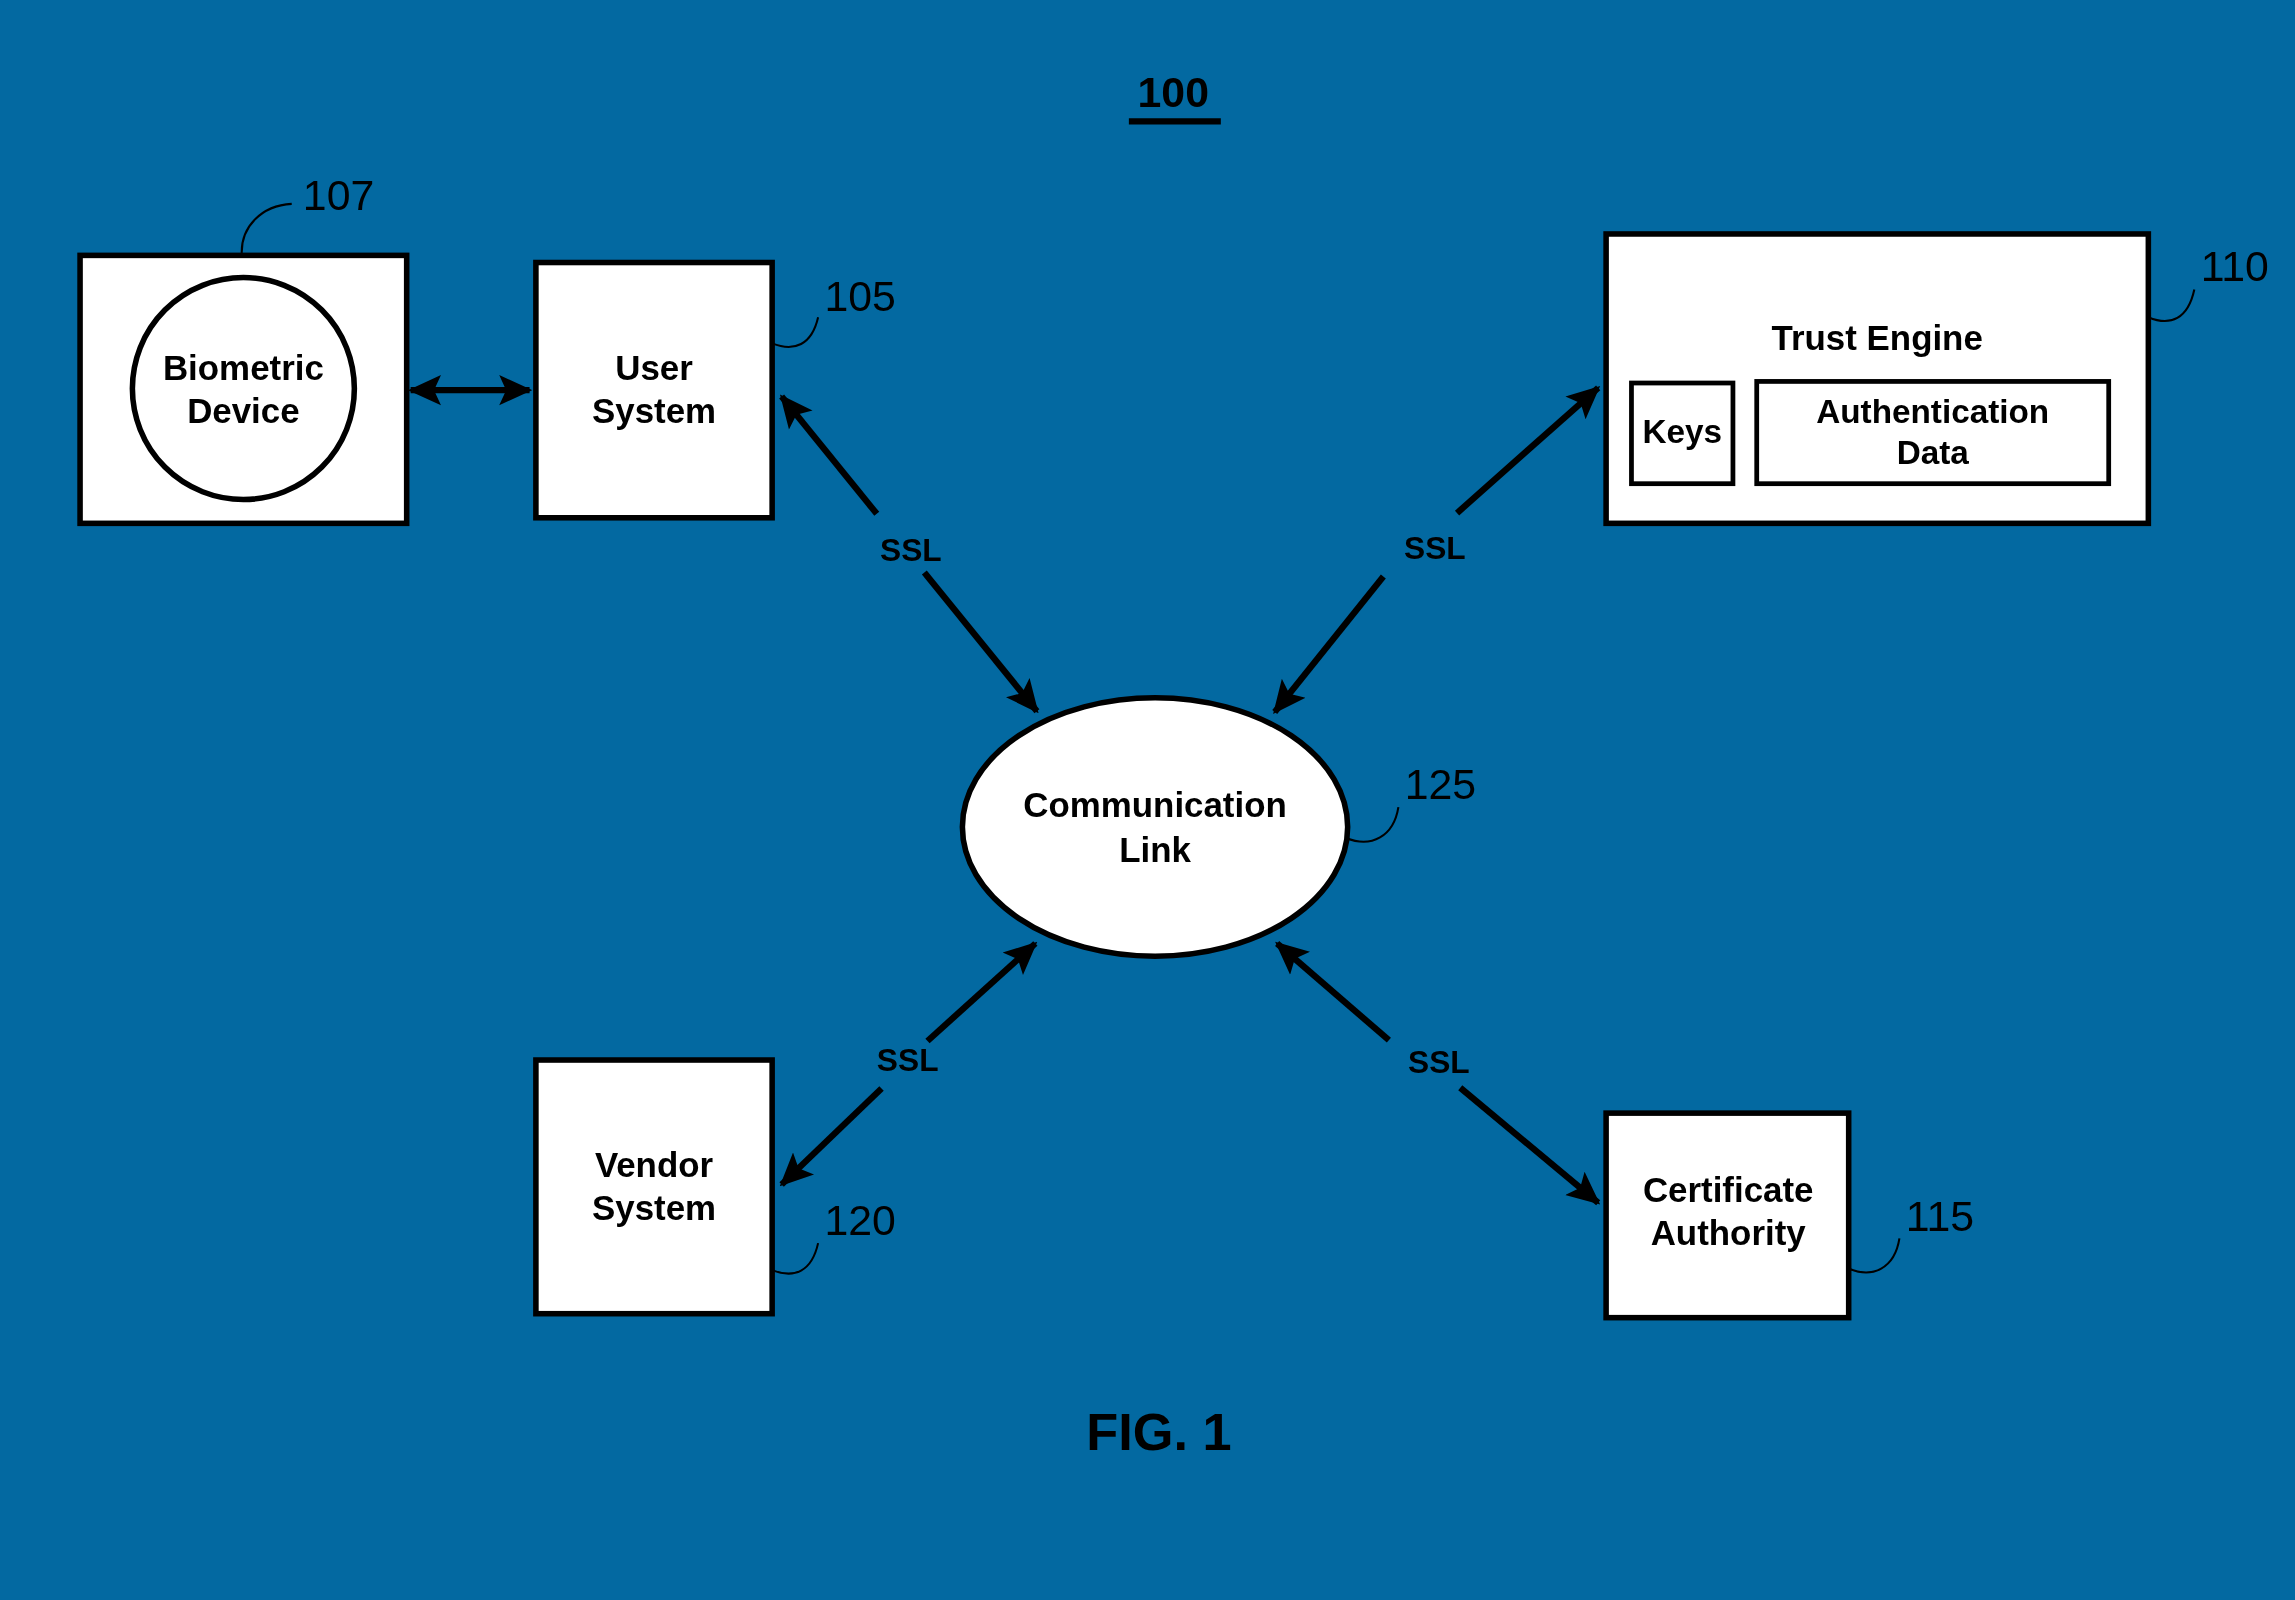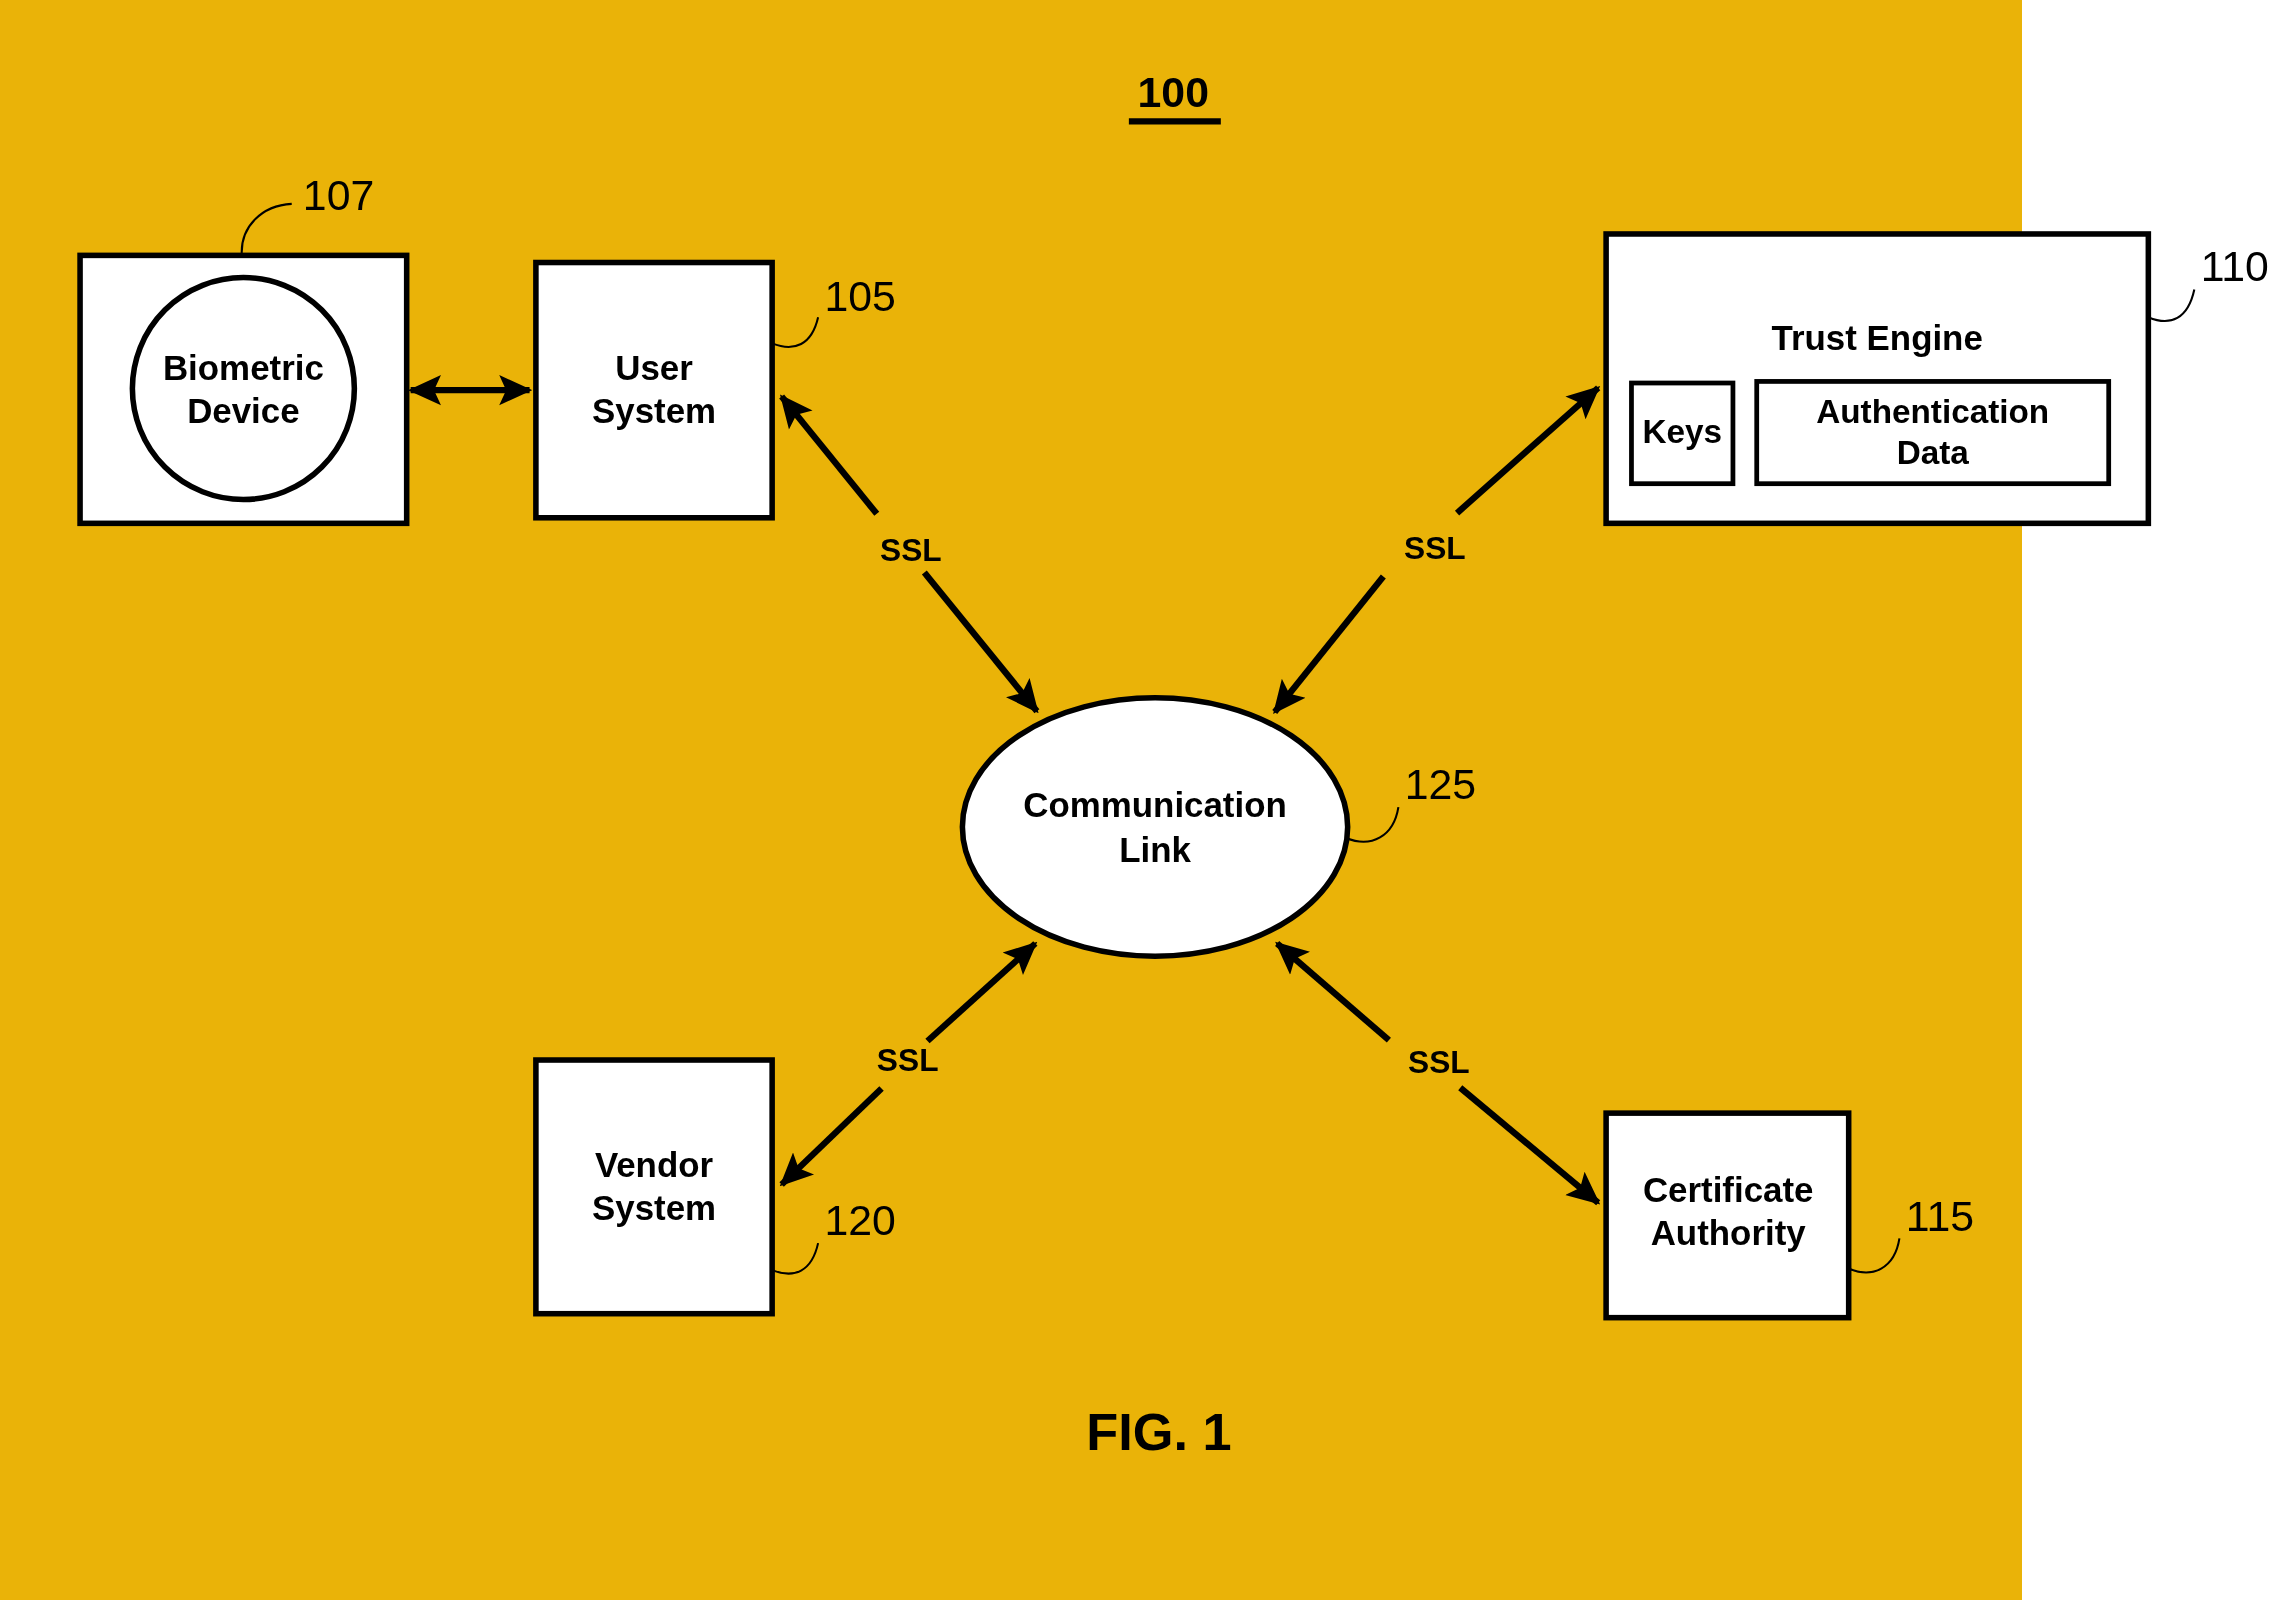--- a/index.html
+++ b/index.html
@@ -8,23 +8,23 @@
     background: #ffffff;
   }
   body {
     width: 2295px;
     height: 1600px;
     font-family: "Liberation Sans", sans-serif;
     overflow: hidden;
   }
   #figure-root {
     position: relative;
-    width: 2022px;
+    width: 2295px;
     height: 1600px;
-    background: #eab308;
+    background: #0369a1;
     text-decoration: underline;
   }
   svg#diagram {
     display: block;
     width: 2295px;
     height: 1600px;
   }
   .box-shape {
     fill: #ffffff;
     stroke: #000000;

